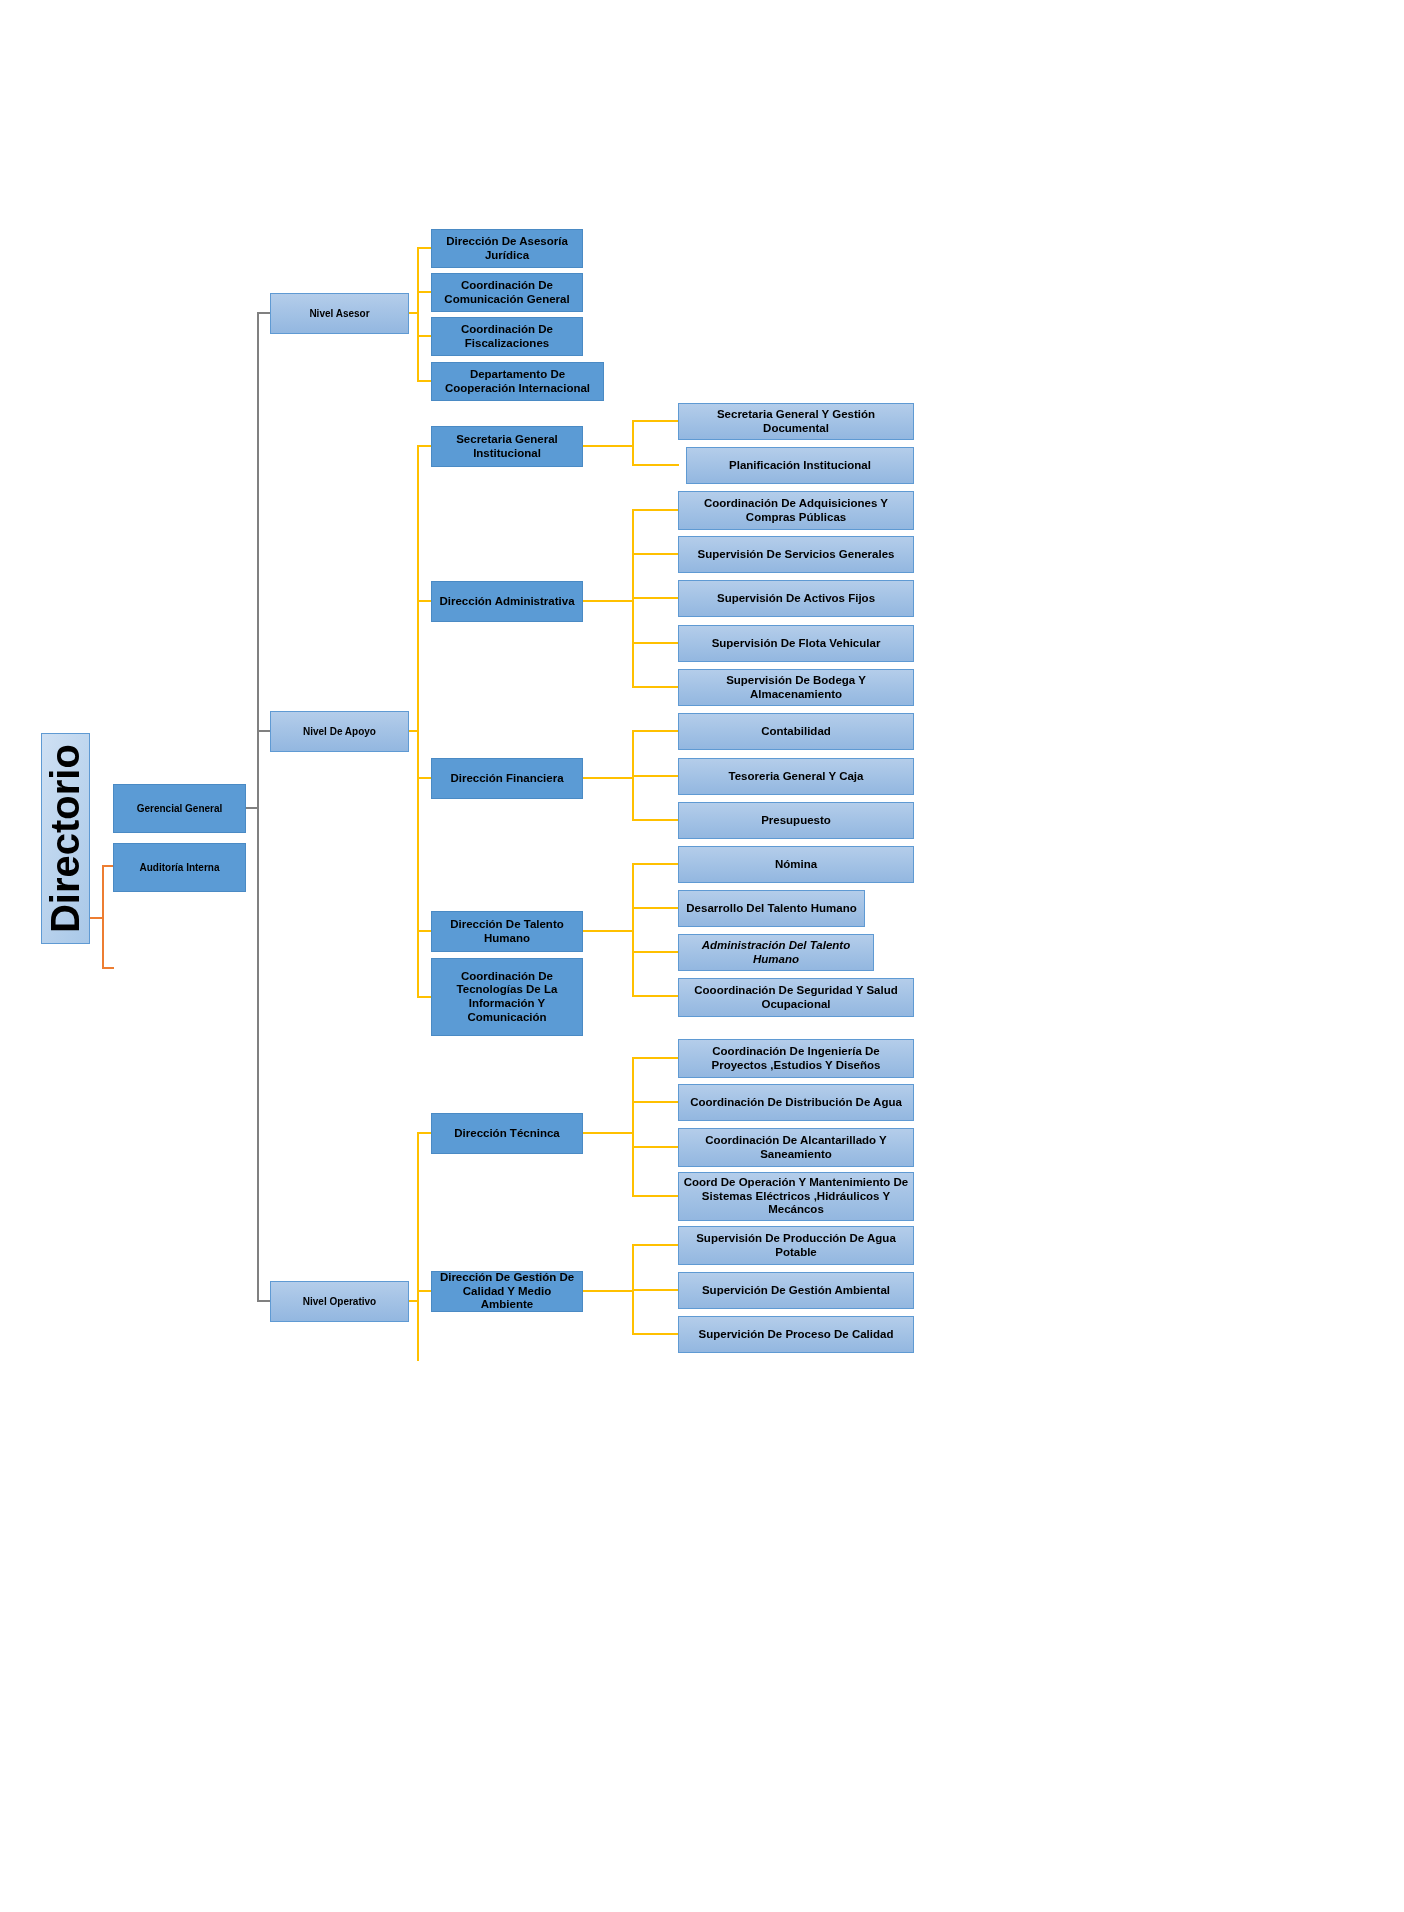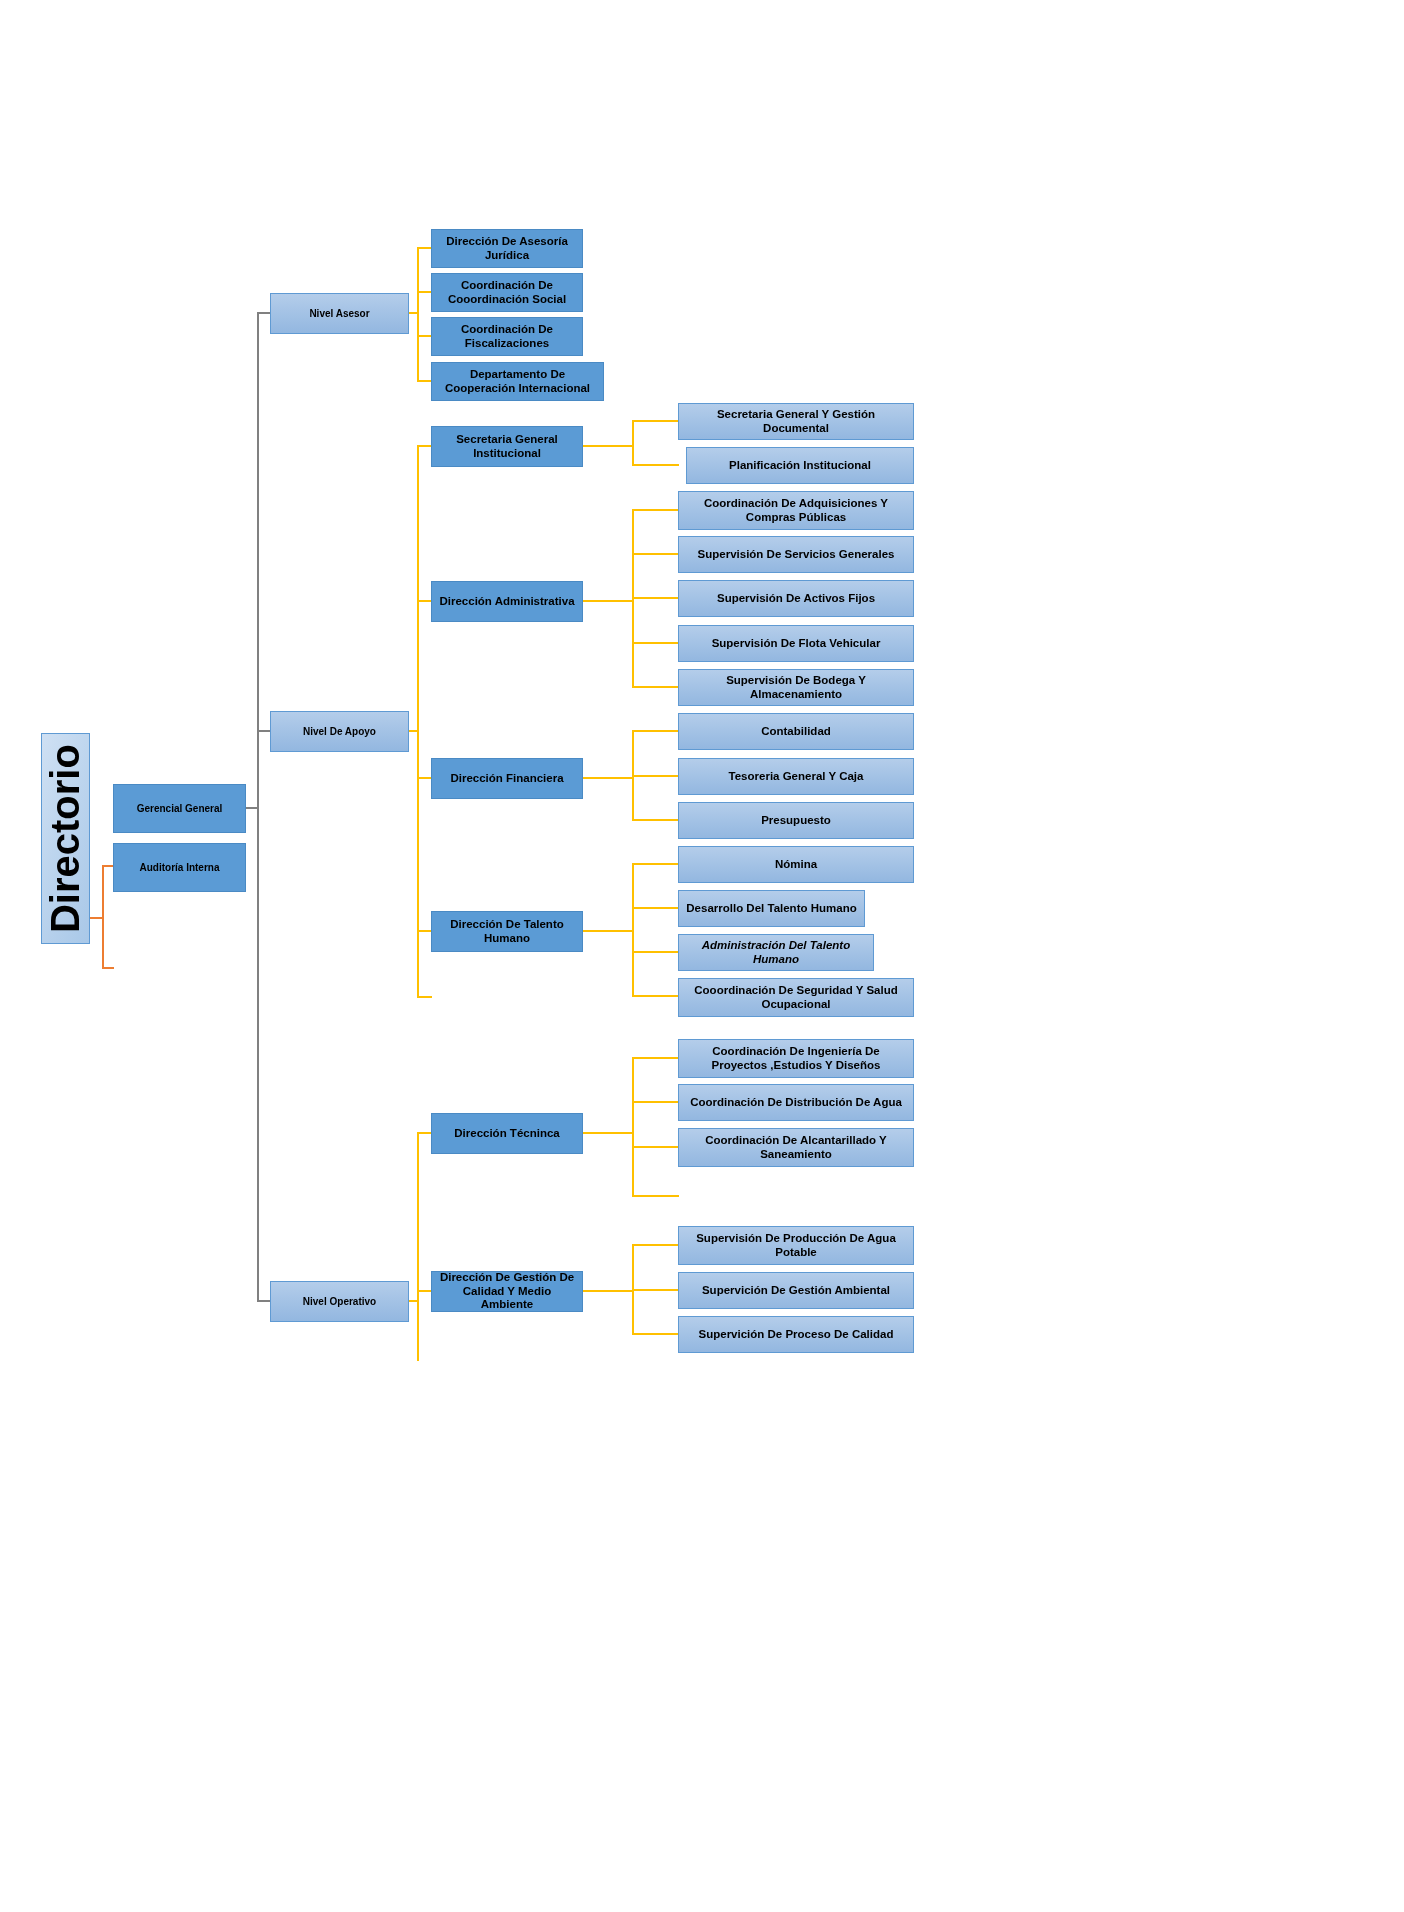--- a/index.html
+++ b/index.html
@@ -160,41 +160,44 @@
     <span>Nivel De Apoyo</span>
   </div>
   <div class="node grad fs13" style="left:270px; top:1281px; width:139px; height:41px;">
     <span>Nivel Operativo</span>
   </div>
 
   <div class="node solid fs11" style="left:431px; top:229px; width:152px; height:39px;">
     <span>Dirección De Asesoría Jurídica</span>
   </div>
   <div class="node solid fs11" style="left:431px; top:273px; width:152px; height:39px;">
-    <span>Coordinación  De Cooordinación Social</span>
+    <span>Coordinación  De Comunicación General</span>
   </div>
   <div class="node solid fs11" style="left:431px; top:317px; width:152px; height:39px;">
     <span>Coordinación De Fiscalizaciones</span>
   </div>
   <div class="node solid fs11" style="left:431px; top:362px; width:173px; height:39px;">
     <span>Departamento De Cooperación Internacional</span>
   </div>
 
   <div class="node solid fs11" style="left:431px; top:426px; width:152px; height:41px;">
     <span>Secretaria General Institucional</span>
   </div>
   <div class="node solid fs11" style="left:431px; top:581px; width:152px; height:41px;">
     <span>Dirección Administrativa</span>
   </div>
   <div class="node solid fs11" style="left:431px; top:758px; width:152px; height:41px;">
     <span>Dirección Financiera</span>
   </div>
   <div class="node solid fs11" style="left:431px; top:911px; width:152px; height:41px;">
     <span>Dirección De Talento Humano</span>
   </div>
+  <div class="node solid fs11" style="left:431px; top:958px; width:152px; height:78px;">
+    <span>Coordinación  De Tecnologías De La Información Y Comunicación</span>
+  </div>
 
   <div class="node grad fs11" style="left:678px; top:403px; width:236px; height:37px;">
     <span>Secretaria General Y Gestión Documental</span>
   </div>
   <div class="node grad fs11" style="left:686px; top:447px; width:228px; height:37px;">
     <span>Planificación Institucional</span>
   </div>
 
   <div class="node grad fs11" style="left:678px; top:491px; width:236px; height:39px;">
     <span>Coordinación  De Adquisiciones Y Compras Públicas</span>
@@ -244,20 +247,23 @@
 
   <div class="node grad fs11" style="left:678px; top:1039px; width:236px; height:39px;">
     <span>Coordinación De Ingeniería De Proyectos ,Estudios Y Diseños</span>
   </div>
   <div class="node grad fs11" style="left:678px; top:1084px; width:236px; height:37px;">
     <span>Coordinación De Distribución De Agua</span>
   </div>
   <div class="node grad fs11" style="left:678px; top:1128px; width:236px; height:39px;">
     <span>Coordinación De Alcantarillado Y Saneamiento</span>
   </div>
+  <div class="node grad fs11" style="left:678px; top:1172px; width:236px; height:49px;">
+    <span>Coord De Operación Y Mantenimiento De Sistemas Eléctricos ,Hidráulicos  Y Mecáncos</span>
+  </div>
 
   <div class="node grad fs11" style="left:678px; top:1226px; width:236px; height:39px;">
     <span>Supervisión De Producción De Agua Potable</span>
   </div>
   <div class="node grad fs11" style="left:678px; top:1272px; width:236px; height:37px;">
     <span>Supervición De Gestión Ambiental</span>
   </div>
   <div class="node grad fs11" style="left:678px; top:1316px; width:236px; height:37px;">
     <span>Supervición De Proceso De Calidad</span>
   </div>

